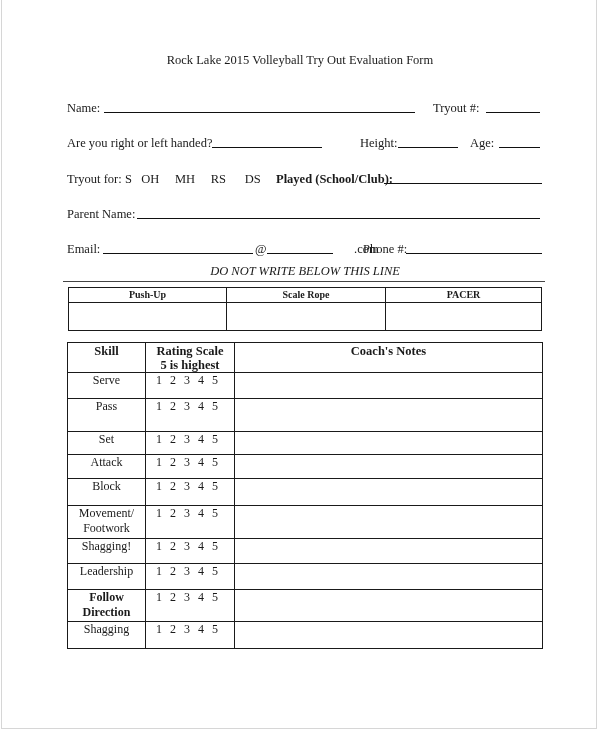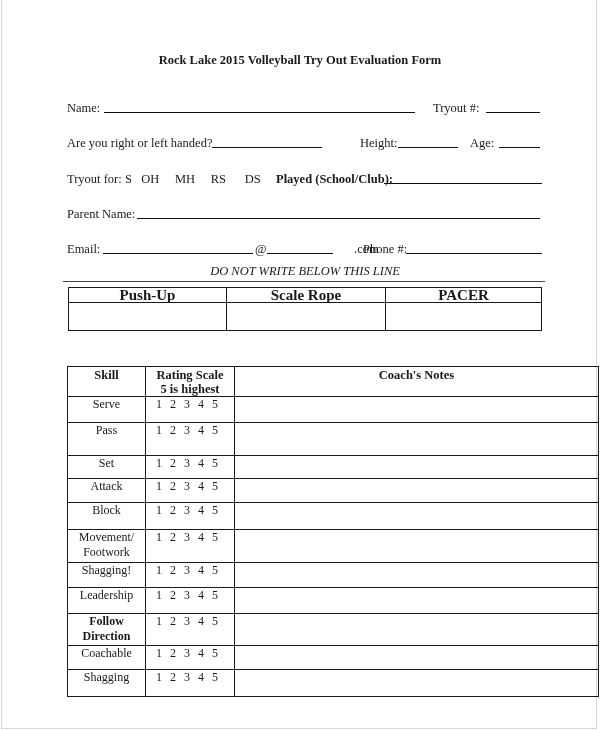--- a/index.html
+++ b/index.html
@@ -2,33 +2,33 @@
 <html><head>
 <meta charset="utf-8">
 <style>
   html, body { margin: 0; padding: 0; background: #ffffff; }
   body { width: 600px; height: 730px; position: relative; overflow: hidden;
          font-family: "Liberation Serif", "DejaVu Serif", serif; color: #1a1a1a; }
   .page { position: absolute; left: 1px; top: 0; width: 594px; height: 728px;
           border-left: 1px solid #d6d6d6; border-right: 1px solid #d6d6d6; border-bottom: 1px solid #d6d6d6;
           background: #fff; }
   .title { position: absolute; left: 0; width: 600px; top: 53px; text-align: center;
-           font-weight: bold; font-size: 12.5px; }
+           font-weight: normal; font-size: 12.5px; }
   .line { position: absolute; font-size: 12.5px; white-space: nowrap; }
   .blank { position: absolute; border-bottom: 1.5px solid #111; height: 0; }
   .nowrite { position: absolute; left: 0; width: 610px; top: 264px; text-align: center;
              font-style: italic; font-size: 12.5px; }
   .sep { position: absolute; left: 63px; top: 281px; width: 482px; border-top: 1.5px solid #444; }
   table { position: absolute; border-collapse: collapse; font-size: 12px; }
   td, th { border: 1.5px solid #1a1a1a; padding: 0; vertical-align: top; text-align: center; }
   th { font-weight: bold; }
   .fit { left: 68px; top: 287px; width: 474px; }
-  .fit th { height: 14px; line-height: 14px; font-size: 15px; }
+  .fit th { height: 14px; line-height: 14px; font-size: 10px; }
   .fit td { height: 27px; }
-  .skills { left: 67px; top: 342px; width: 532px; margin-top: 24px; }
+  .skills { left: 67px; top: 342px; width: 476px; }
   .skills th { font-size: 12.5px; line-height: 14px; padding-top: 1px; }
   .skills td { font-size: 12px; line-height: 15px; }
   .rating { letter-spacing: 0; word-spacing: 5px; text-align: left; padding-left: 10px !important; }
 </style>
 </head>
 <body>
 
 <div class="page"></div>
 
 <div class="title">Rock Lake 2015 Volleyball Try Out Evaluation Form</div>
@@ -126,24 +126,19 @@
   <tr style="height:26px;">
     <td>Leadership</td>
     <td class="rating">1 2 3 4 5</td>
     <td></td>
   </tr>
   <tr style="height:32px;">
     <td style="padding:0 10px;font-weight:bold;">Follow Direction</td>
     <td class="rating">1 2 3 4 5</td>
     <td></td>
   </tr>
-  <tr style="height:24px;">
-    <td>Coachable</td>
-    <td class="rating">1 2 3 4 5</td>
-    <td></td>
-  </tr>
   <tr style="height:27px;">
     <td>Shagging</td>
     <td class="rating">1 2 3 4 5</td>
     <td></td>
   </tr>
 </tbody>
   </table>
 
 </body></html>

